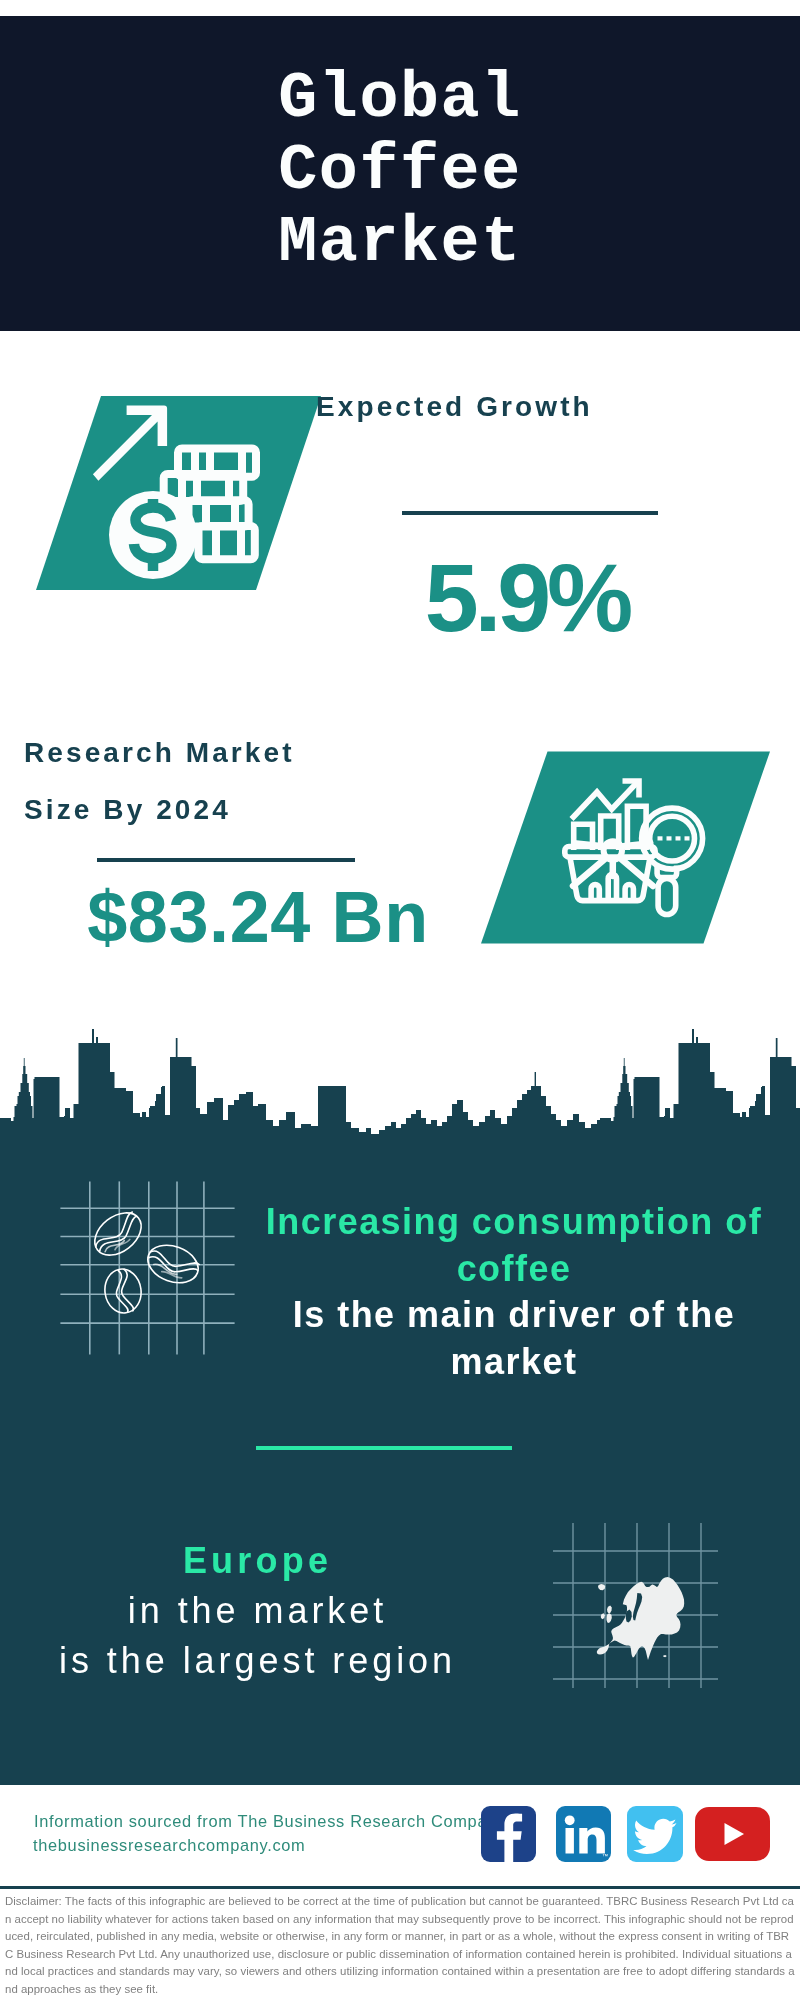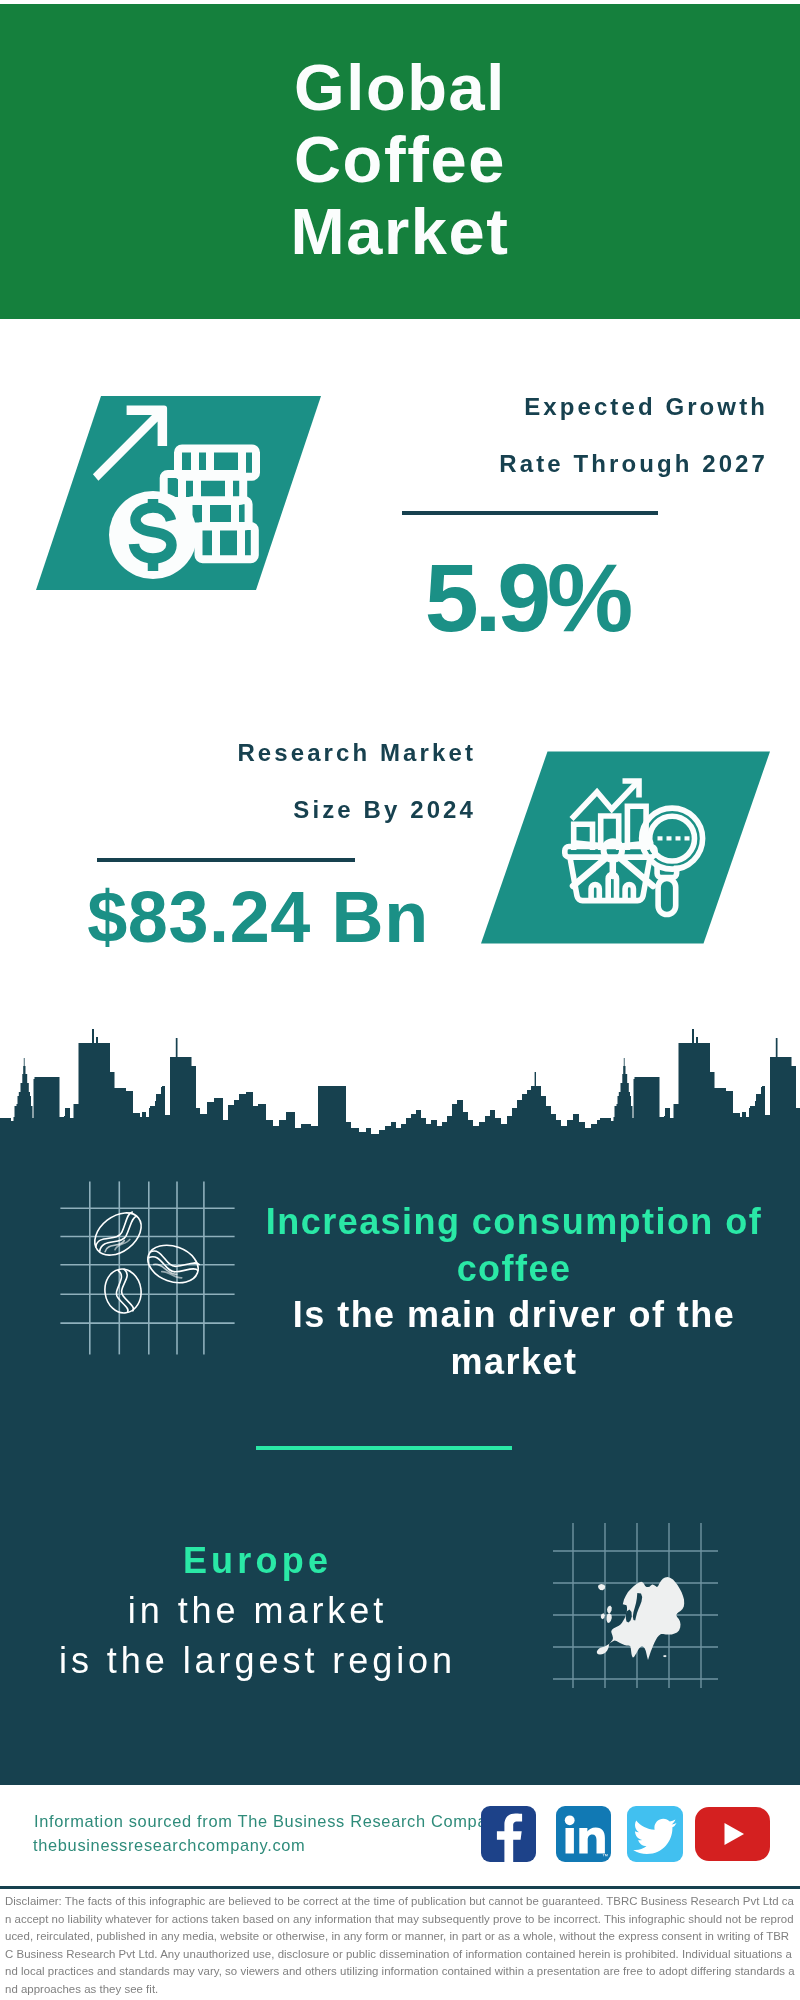--- a/index.html
+++ b/index.html
@@ -2,26 +2,26 @@
 <html><head>
 <meta charset="utf-8">
 <style>
   * { margin:0; padding:0; box-sizing:border-box; }
   html,body { width:800px; height:2000px; }
   body { font-family:"Liberation Sans", sans-serif; background:#ffffff; overflow:hidden;
          -webkit-font-smoothing:antialiased; }
   .page { position:relative; width:800px; height:2000px; background:#fff; overflow:hidden; }
 
   
-  .header { position:absolute; left:0; top:4px; width:800px; height:315px; background:#15803d; }
+  .header { position:absolute; left:0; top:16px; width:800px; height:315px; background:#0f172a;font-family:Liberation Mono, monospace; }
   .header .tl { position:absolute; left:0; width:800px; text-align:center;
     color:#fbfdfd; font-size:65px; font-weight:bold; line-height:65px; letter-spacing:1.6px; }
 
   
-  .stat-title { position:absolute; color:#17414F; font-size:24px; font-weight:bold; line-height:57px; text-align:right; letter-spacing:3.1px; }
+  .stat-title { position:absolute; color:#17414F; font-size:28px; font-weight:bold; line-height:57px; text-align:left; letter-spacing:3.1px; }
   .rule { position:absolute; height:4px; background:#17414F; }
   .stat-value { position:absolute; color:#1B9086; font-weight:bold; text-align:center; letter-spacing:-1px; line-height:1; }
   .sv-big { font-size:97px; letter-spacing:-4.2px; }
   .sv-small { font-size:72px; letter-spacing:0.6px; }
 
   .paraicon { position:absolute; }
 
   
   .dark { position:absolute; left:0; top:1140px; width:800px; height:645px; background:#17414F; }
   .skyline { position:absolute; left:0; top:1000px; width:800px; height:148px; }
@@ -95,21 +95,20 @@
         <g fill="none" stroke="#1B9086" stroke-width="10.5" stroke-linecap="butt">
           <path d="M141,130.5 c-2,-8.5 -9,-13 -18,-13 c-10,0 -17.5,5.5 -17.5,12.5 c0,7 6.5,10.5 17.5,12 c11,1.5 18.5,5 18.5,13 c0,8 -8,13.5 -18.5,13.5 c-10.5,0 -18.5,-6 -19,-14.5"></path>
           <line x1="123" y1="109" x2="123" y2="119"></line>
           <line x1="123" y1="171" x2="123" y2="181"></line>
         </g>
       </g>
     </svg>
   </div>
   <div class="stat-title" style="left:316px; top:378px; width:452px; white-space:nowrap;">
     <div>Expected Growth</div>
-    <div>Rate Through 2027</div>
   </div>
   <div class="rule" style="left:402px; top:511px; width:256px;"></div>
   <div class="stat-value sv-big" style="left:325px; top:549px; width:404px;">5.9%</div>
 
   <div class="stat-title" style="left:24px; top:724px; width:452px; white-space:nowrap;">
     <div>Research Market</div>
     <div>Size By 2024</div>
   </div>
   <div class="rule" style="left:97px; top:858px; width:258px;"></div>
   <div class="stat-value sv-small" style="left:48px; top:881px; width:420px;">$83.24 Bn</div>

